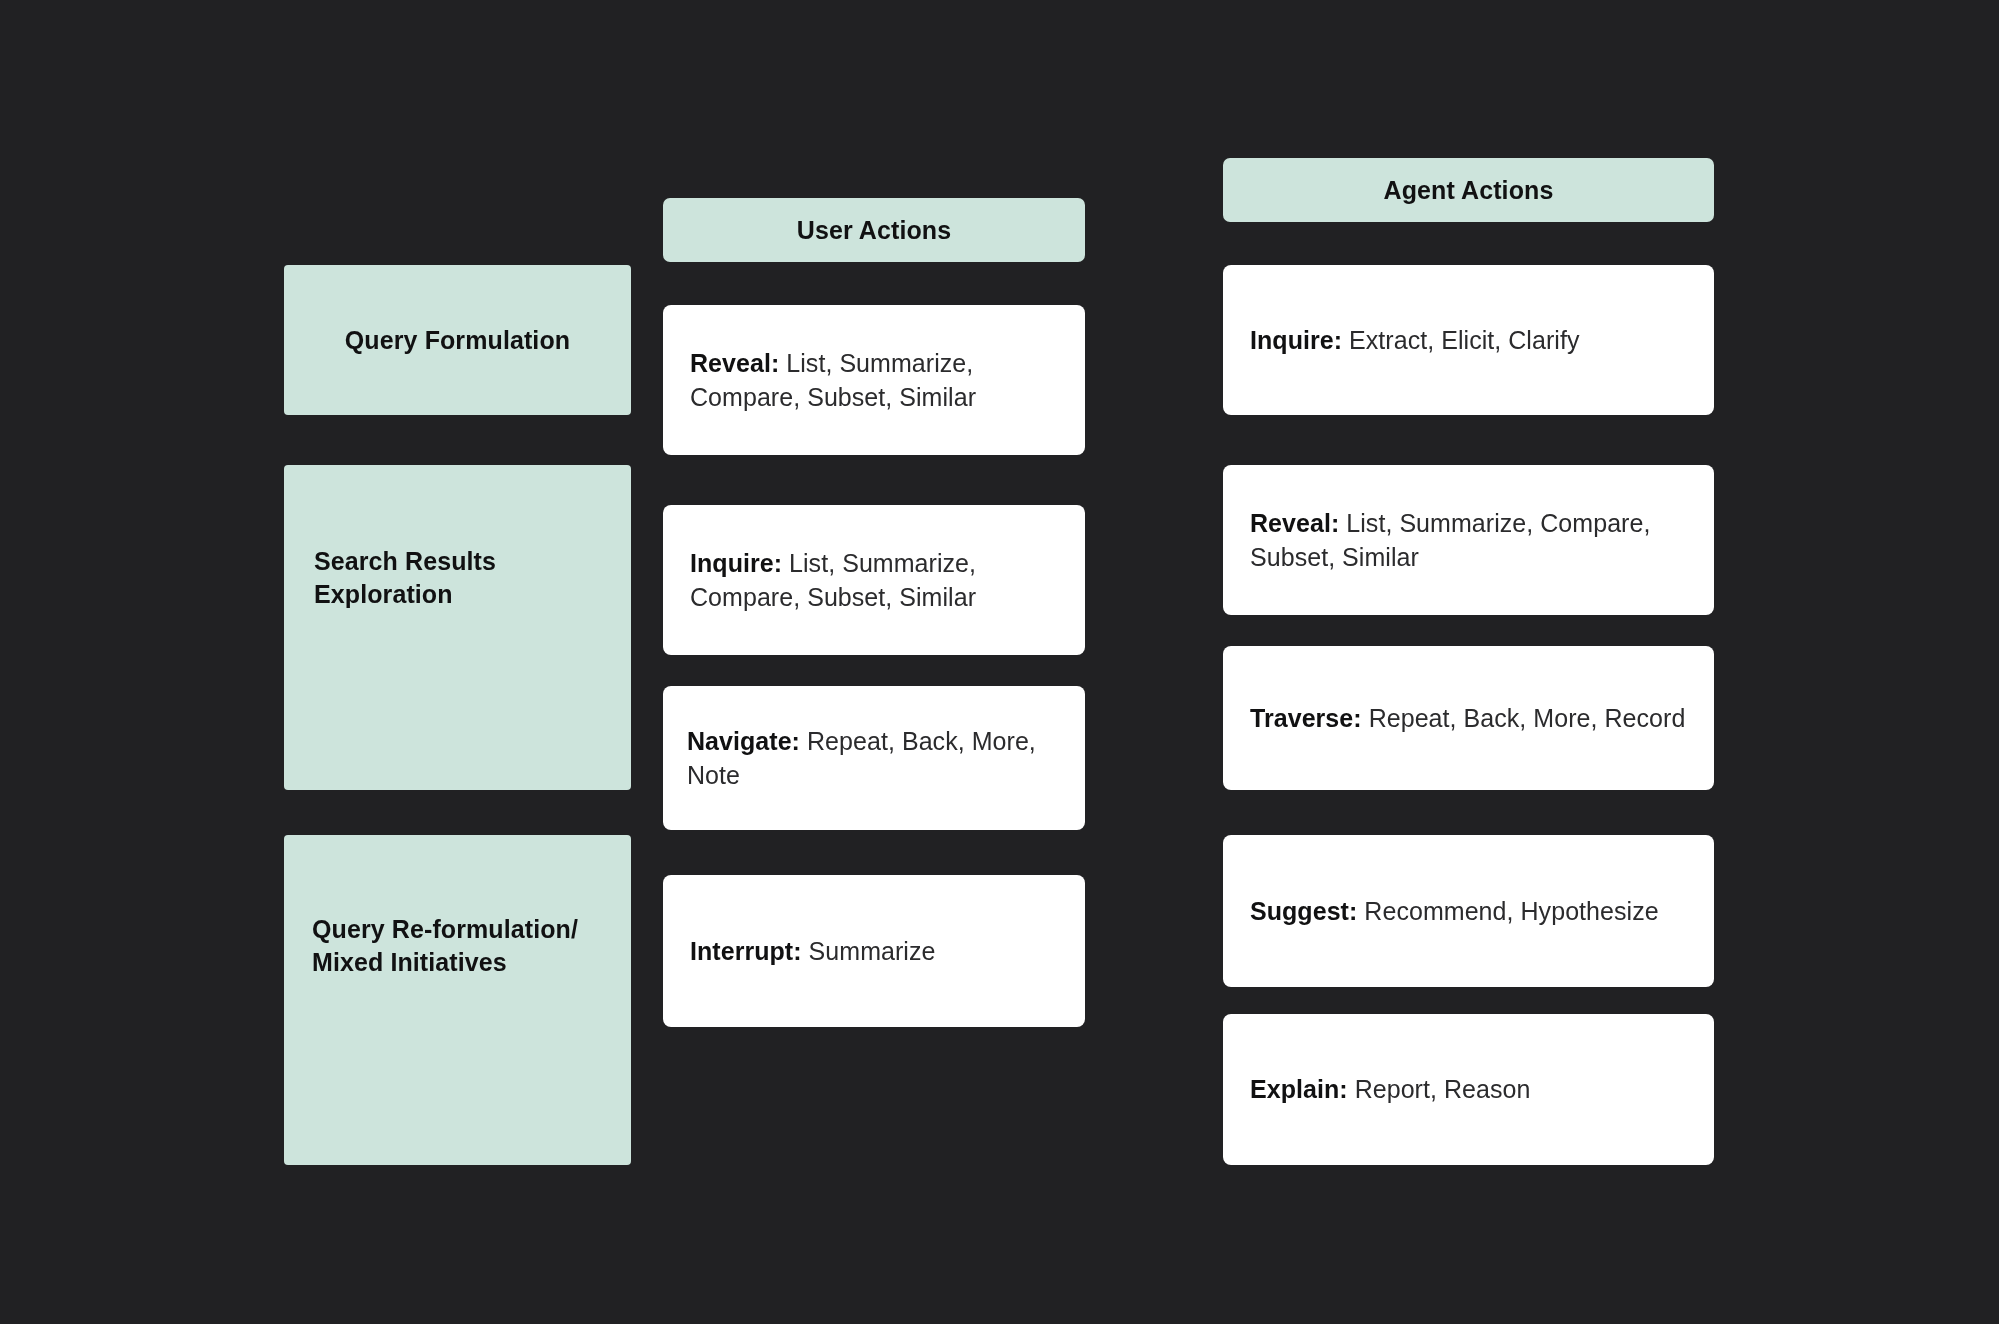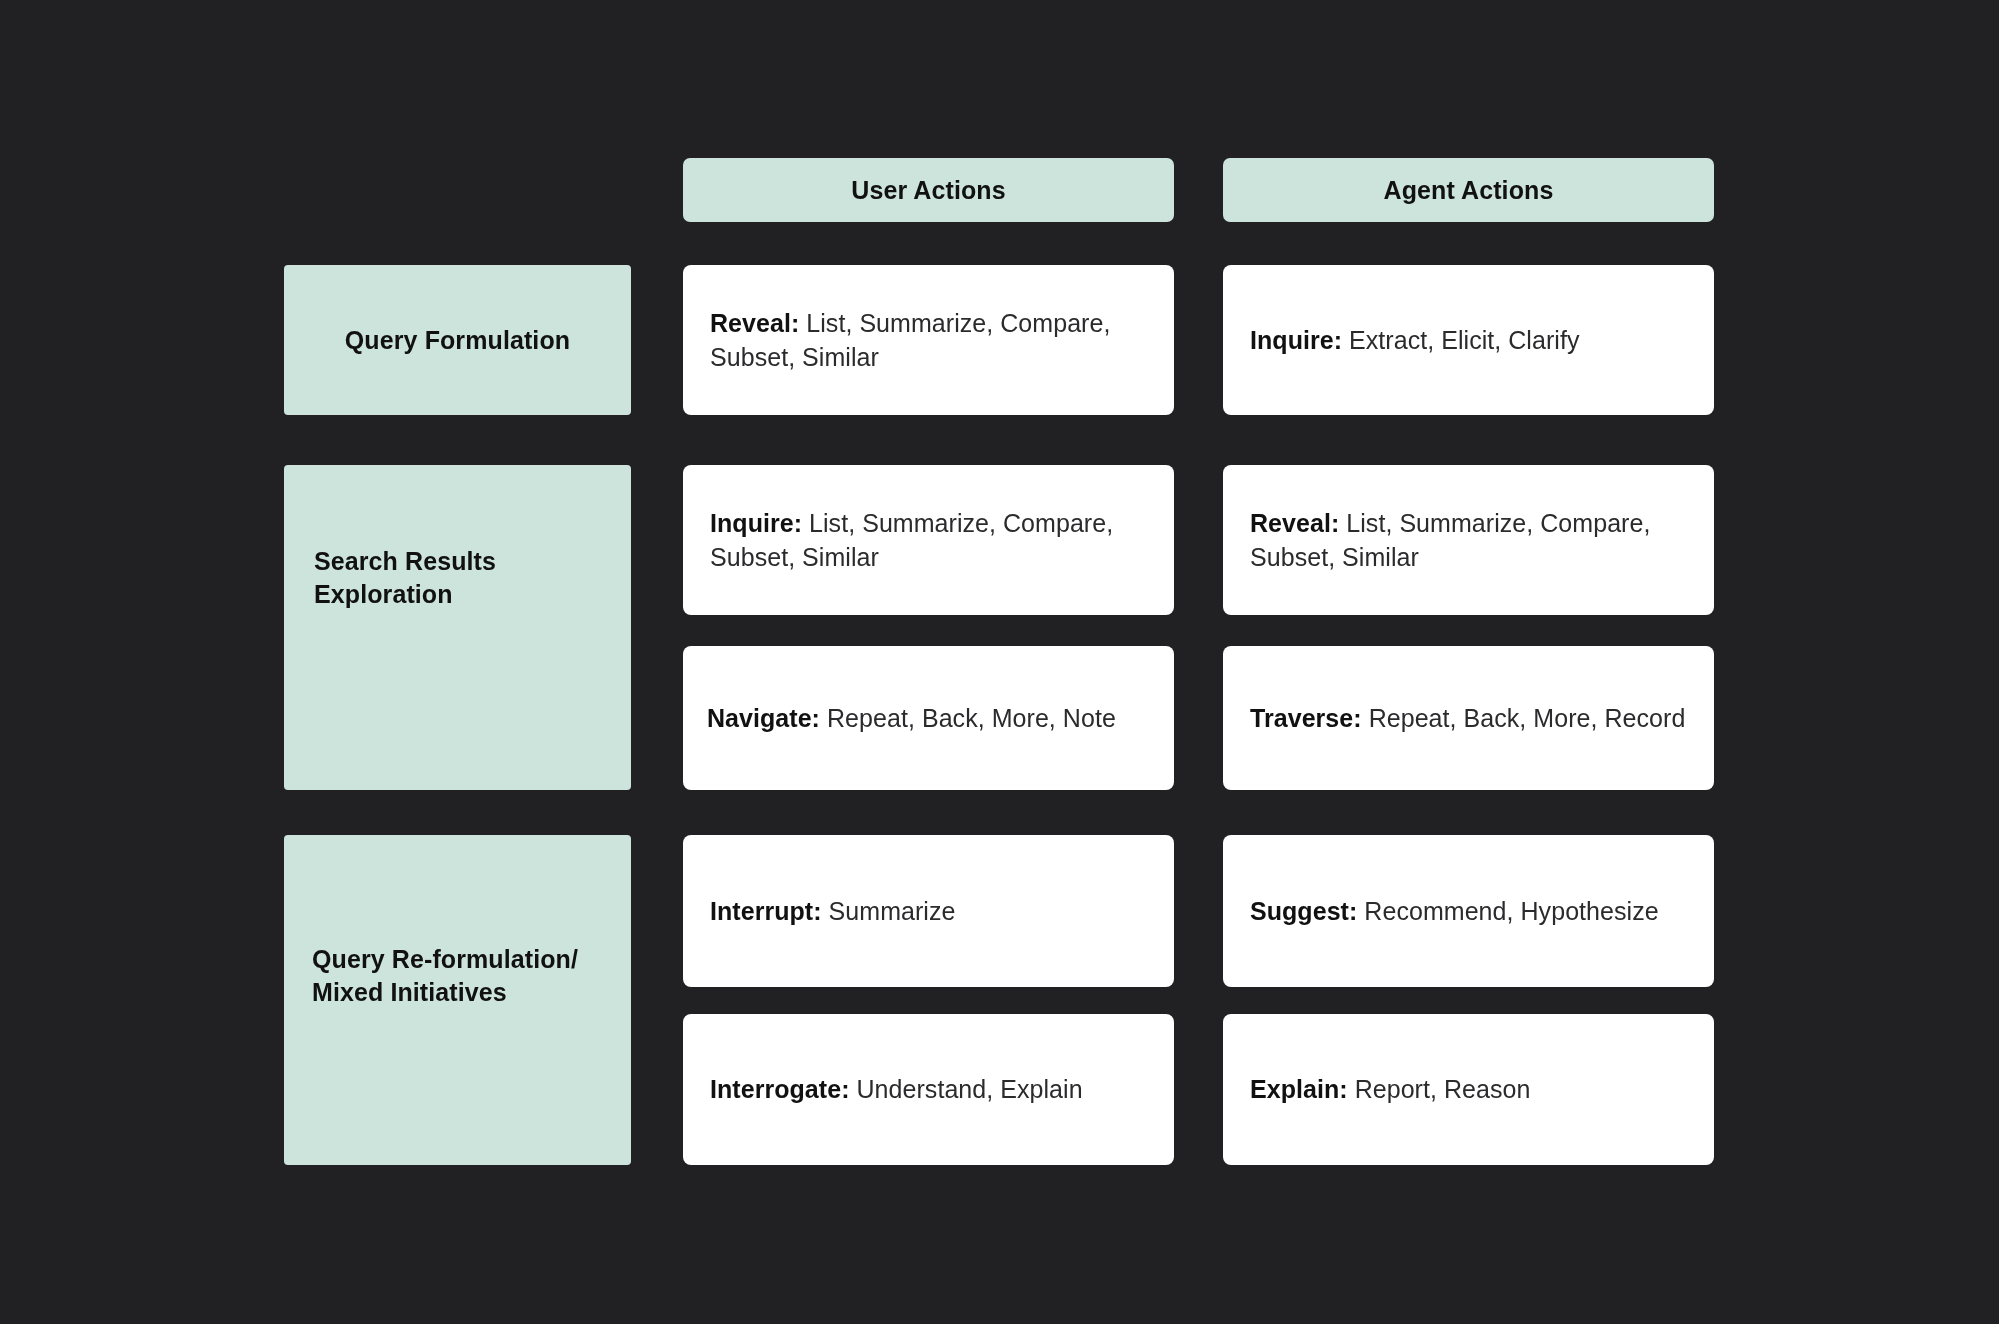--- a/index.html
+++ b/index.html
@@ -78,21 +78,21 @@
     line-height: 1.38;
     color: #2b2b2d;
     letter-spacing: 0.05px;
   }
   .card-text .lead {
     font-weight: 700;
     color: #111112;
   }
 
   
-  .col-user  { left: 683px;  width: 491px; }
+  .col-user  { left: 663px;  width: 422px; margin-top: 40px; }
   .col-agent { left: 1223px; width: 491px; }
   .col-rowlabel { left: 284px; width: 347px; }
 </style>
 </head>
 <body>
 
 <div id="matrix">
 
   <div class="cell col-header col-user">
     <span class="col-header-label">User Actions</span>
@@ -139,35 +139,30 @@
       <span class="lead">Reveal:</span><span> List, Summarize, Compare, Subset, Similar</span>
     </div>
   </div>
 
   <div class="cell card col-agent" style="top:646px; height:144px;">
     <div class="card-text">
       <span class="lead">Traverse:</span><span> Repeat, Back, More, Record</span>
     </div>
   </div>
 
-  <div class="cell row-label col-rowlabel" style="top:835px; height:330px; align-items:flex-start; padding-top:108px; padding-left:28px;">
+  <div class="cell row-label col-rowlabel" style="top:835px; height:330px; align-items:flex-start; padding-top:78px; padding-left:28px;">
     <span class="row-label-text">Query Re-formulation/ Mixed Initiatives</span>
   </div>
 
   <div class="cell card col-user" style="top:835px; height:152px;">
     <div class="card-text">
       <span class="lead">Interrupt:</span><span> Summarize</span>
     </div>
   </div>
 
-  <div class="cell card col-user" style="top:1014px; height:151px;">
-    <div class="card-text">
-      <span class="lead">Interrogate:</span><span> Understand, Explain</span>
-    </div>
-  </div>
 
   <div class="cell card col-agent" style="top:835px; height:152px;">
     <div class="card-text">
       <span class="lead">Suggest:</span><span> Recommend, Hypothesize</span>
     </div>
   </div>
 
   <div class="cell card col-agent" style="top:1014px; height:151px;">
     <div class="card-text">
       <span class="lead">Explain:</span><span> Report, Reason</span>

